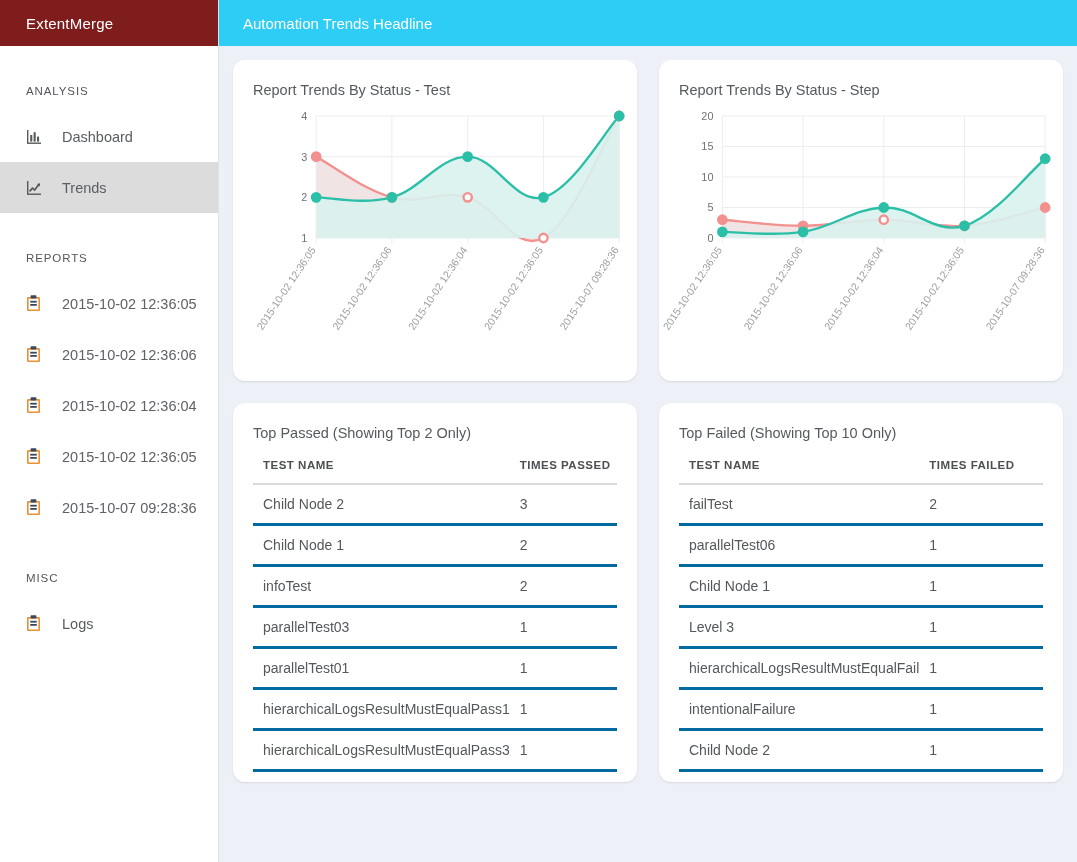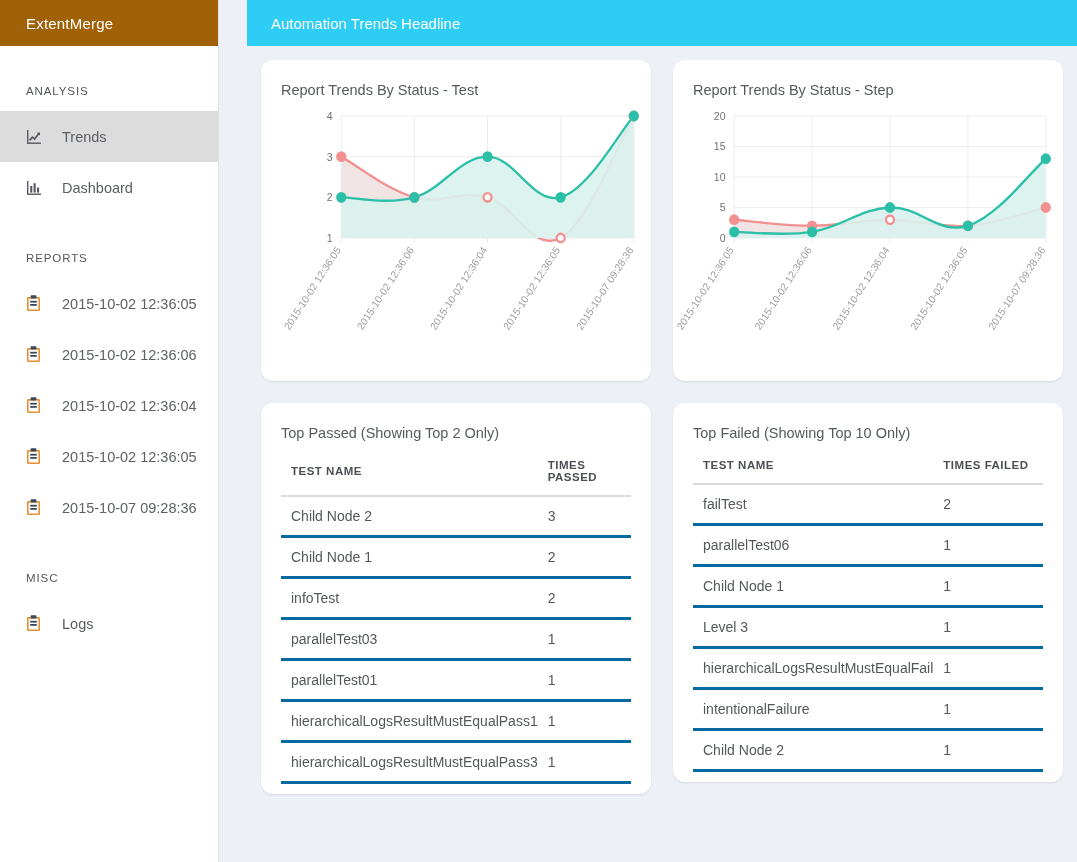--- a/index.html
+++ b/index.html
@@ -14,21 +14,21 @@
 
   
   .sidebar {
     width: 219px; min-width: 219px; height: 862px;
     background: #ffffff;
     border-right: 1px solid #e2e2e2;
     overflow: hidden;
   }
   .brand {
     height: 46px;
-    background: #a16207;
+    background: #7f1d1d;
     color: #ffffff;
     display: flex; align-items: center;
     padding-left: 26px;
     font-size: 15px;
     letter-spacing: .2px;
   }
   .nav-section {
     font-size: 11.5px;
     letter-spacing: .9px;
     color: #53565a;
@@ -53,21 +53,20 @@
   }
   .nav-item .lbl { white-space: nowrap; }
   .report-item { height: 51px; }
   .report-item .lbl { color: #5e6166; font-size: 14.5px; }
 
   
   .main {
     flex: 1; height: 862px;
     background: #eef0f7;
     overflow: hidden;
-    margin-left: 28px;
   }
   .topbar {
     height: 46px;
     background: #2ecdf5;
     color: #ffffff;
     display: flex; align-items: center;
     padding-left: 24px;
     font-size: 15px;
   }
   .content { padding: 14px 14px 0 14px; }
@@ -116,43 +115,43 @@
 
 <div class="app">
 
   <div class="sidebar">
     <div class="brand">
       <span>ExtentMerge</span>
     </div>
 
     <div class="nav-section">ANALYSIS</div>
 
-    <div class="nav-item active">
-      <span class="ico">
-        <svg width="18" height="16" viewBox="0 0 18 16">
-          <rect x="1" y="13.5" width="14" height="1.4" fill="#55585c"></rect>
-          <rect x="1" y="1" width="1.4" height="13" fill="#55585c"></rect>
-          <polyline points="3.6,11.4 6.4,8.2 8.6,10 13,4.2" fill="none" stroke="#55585c" stroke-width="1.7"></polyline>
-          <polygon points="13.9,3.2 14,6.4 10.9,4" fill="#55585c"></polygon>
-        </svg>
-      </span>
-      <span class="lbl">Trends</span>
-    </div>
-
     <div class="nav-item">
       <span class="ico">
         <svg width="18" height="16" viewBox="0 0 18 16">
           <rect x="1" y="13.5" width="14" height="1.4" fill="#55585c"></rect>
           <rect x="1" y="1" width="1.4" height="13" fill="#55585c"></rect>
           <rect x="4.2" y="6" width="2.1" height="6.6" fill="#55585c"></rect>
           <rect x="7.6" y="3.2" width="2.1" height="9.4" fill="#55585c"></rect>
           <rect x="11" y="7.6" width="2.1" height="5" fill="#55585c"></rect>
         </svg>
       </span>
       <span class="lbl">Dashboard</span>
+    </div>
+
+    <div class="nav-item active">
+      <span class="ico">
+        <svg width="18" height="16" viewBox="0 0 18 16">
+          <rect x="1" y="13.5" width="14" height="1.4" fill="#55585c"></rect>
+          <rect x="1" y="1" width="1.4" height="13" fill="#55585c"></rect>
+          <polyline points="3.6,11.4 6.4,8.2 8.6,10 13,4.2" fill="none" stroke="#55585c" stroke-width="1.7"></polyline>
+          <polygon points="13.9,3.2 14,6.4 10.9,4" fill="#55585c"></polygon>
+        </svg>
+      </span>
+      <span class="lbl">Trends</span>
     </div>
 
     <div class="nav-section">REPORTS</div>
 
     <div class="nav-item report-item">
       <span class="ico">
         <svg width="15" height="17" viewBox="0 0 15 17">
           <rect x="1" y="2" width="13" height="14" rx="1.2" fill="#e89033"></rect>
           <rect x="2.6" y="3.7" width="9.8" height="10.8" fill="#ffffff"></rect>
           <rect x="4.6" y="0.2" width="5.8" height="3.4" rx="0.8" fill="#3b4a5a"></rect>

